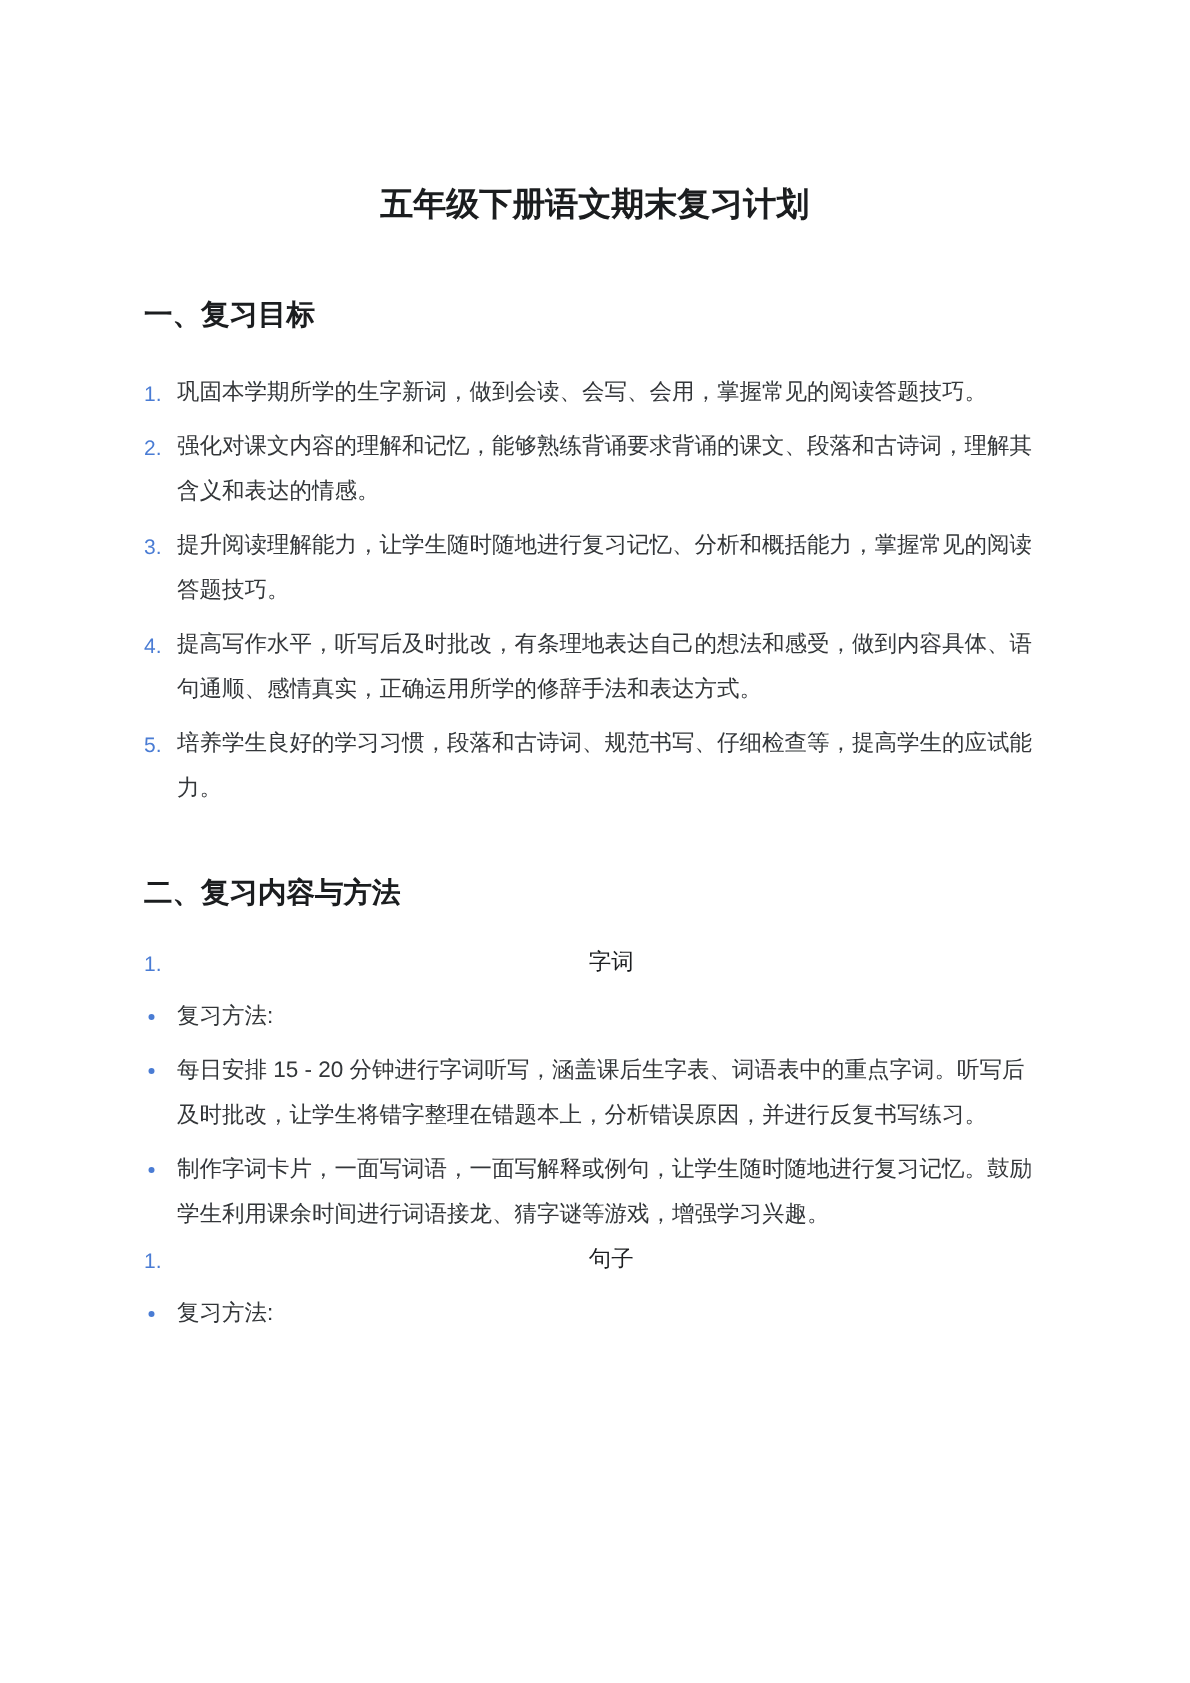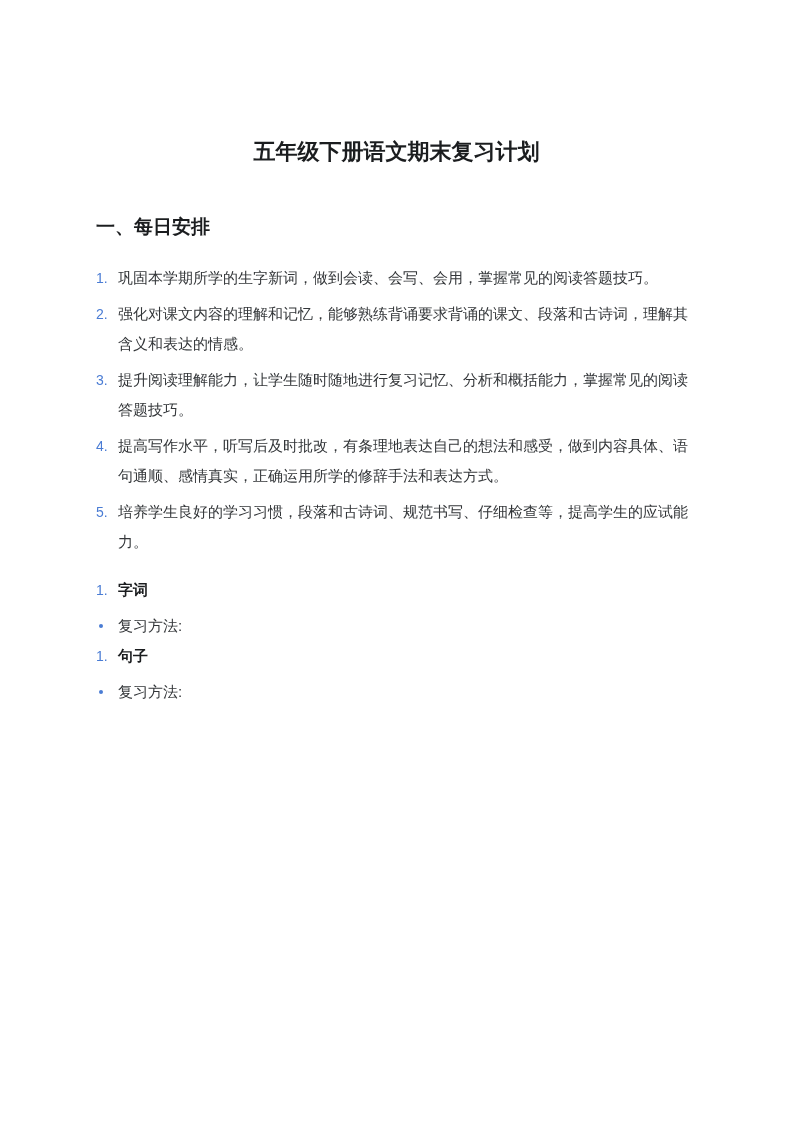--- a/index.html
+++ b/index.html
@@ -8,21 +8,21 @@
     --heading-text:#1b1d1f;
     --page-bg:#ffffff;
   }
   *{box-sizing:border-box;}
   html,body{margin:0;padding:0;background:#ffffff;}
   .page{
     width:793px;height:1058px;
     background:var(--page-bg);
     font-family:"Liberation Sans","DejaVu Sans",sans-serif;
     color:var(--body-text);
-    padding:16px 96px;
+    padding:0 96px;
     overflow:hidden;
     position:relative;
   }
   .doc-title{
     margin:0;
     padding-top:121px;
     font-size:22px;
     line-height:30px;
     font-weight:bold;
     color:var(--heading-text);
@@ -59,22 +59,23 @@
     font-size:14px;
     line-height:30px;
   }
   .txt{
     flex:1;
     max-width:589px;
     color:var(--body-text);
     text-align:left;
   }
   .topic-label{
-    font-weight:bold;
+    font-weight:normal;
     color:var(--heading-text);
+    text-align:center;
   }
   .topic-row{margin-top:18px;}
   .dot{
     flex:0 0 22px;
     position:relative;
     align-self:stretch;
   }
   .dot::after{
     content:"";
     position:absolute;
@@ -85,21 +86,21 @@
   }
 </style>
 </head>
 <body>
 
 <div class="page">
 
   <h1 class="doc-title">五年级下册语文期末复习计划</h1>
 
   <section>
-    <h2 class="h-section">一、每日安排</h2>
+    <h2 class="h-section">一、复习目标</h2>
 
     <div class="olist">
       <div class="row">
         <span class="num">1.</span>
         <span class="txt">巩固本学期所学的生字新词，做到会读、会写、会用，掌握常见的阅读答题技巧。</span>
       </div>
       <div class="row">
         <span class="num">2.</span>
         <span class="txt">强化对课文内容的理解和记忆，能够熟练背诵要求背诵的课文、段落和古诗词，理解其含义和表达的情感。</span>
       </div>
@@ -112,31 +113,40 @@
         <span class="txt">提高写作水平，听写后及时批改，有条理地表达自己的想法和感受，做到内容具体、语句通顺、感情真实，正确运用所学的修辞手法和表达方式。</span>
       </div>
       <div class="row">
         <span class="num">5.</span>
         <span class="txt">培养学生良好的学习习惯，段落和古诗词、规范书写、仔细检查等，提高学生的应试能力。</span>
       </div>
     </div>
   </section>
 
   <section>
+    <h2 class="h-section second">二、复习内容与方法</h2>
 
 
     <div class="row topic-row">
       <span class="num">1.</span>
       <span class="txt topic-label">字词</span>
     </div>
 
     <div>
       <div class="row">
         <span class="dot"></span>
         <span class="txt">复习方法:</span>
+      </div>
+      <div class="row">
+        <span class="dot"></span>
+        <span class="txt">每日安排 15 - 20 分钟进行字词听写，涵盖课后生字表、词语表中的重点字词。听写后及时批改，让学生将错字整理在错题本上，分析错误原因，并进行反复书写练习。</span>
+      </div>
+      <div class="row">
+        <span class="dot"></span>
+        <span class="txt">制作字词卡片，一面写词语，一面写解释或例句，让学生随时随地进行复习记忆。鼓励学生利用课余时间进行词语接龙、猜字谜等游戏，增强学习兴趣。</span>
       </div>
     </div>
 
     <div class="row">
       <span class="num">1.</span>
       <span class="txt topic-label">句子</span>
     </div>
 
     <div>
       <div class="row">

